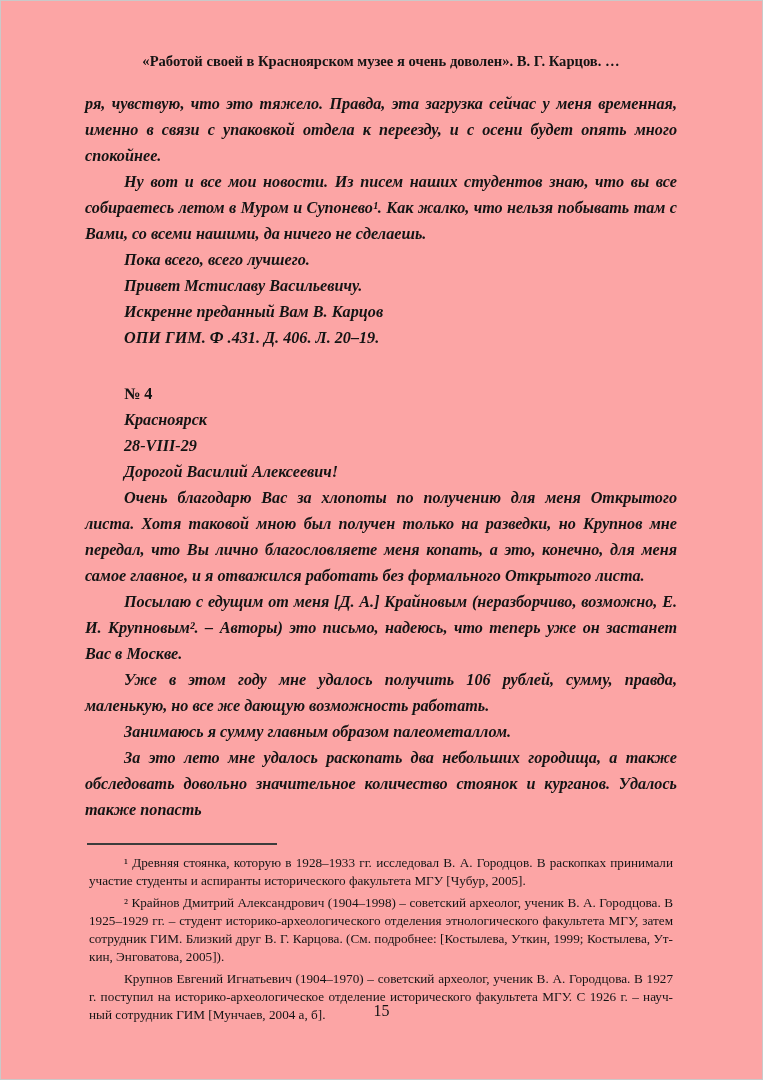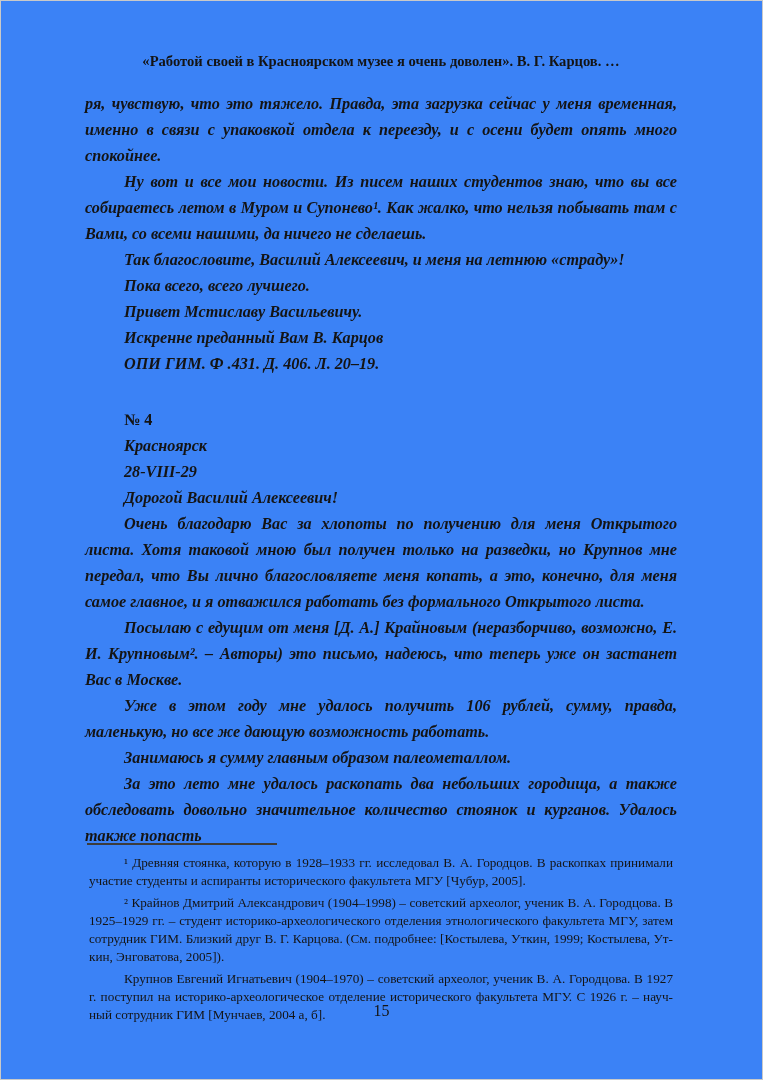--- a/index.html
+++ b/index.html
@@ -4,21 +4,21 @@
 <style>
   html, body {
     margin: 0;
     padding: 0;
     background: #ffffff;
   }
   .page {
     position: relative;
     width: 763px;
     height: 1080px;
-    background: #3b82f6;
+    background: #fca5a5;
     border: 1px solid #c9c9c9;
     box-sizing: border-box;
     overflow: hidden;
     font-family: "Liberation Serif", "DejaVu Serif", serif;
     color: #141414;
   }
   .running-header {
     position: absolute;
     top: 52px;
     left: 84px;
@@ -75,21 +75,20 @@
 </head>
 <body>
 
 <div class="page">
 
   <div class="running-header">«Работой своей в Красноярском музее я очень доволен». В. Г. Карцов. …</div>
 
   <main class="body-text">
     <p class="noindent">ря, чувствую, что это тяжело. Правда, эта загрузка сейчас у меня временная, именно в связи с упаковкой отдела к переезду, и с осени будет опять много спокойнее.</p>
     <p class="indent">Ну вот и все мои новости. Из писем наших студентов знаю, что вы все соби­раетесь летом в Муром и Супонево¹. Как жалко, что нельзя побывать там с Вами, со всеми нашими, да ничего не сделаешь.</p>
-    <p class="indent">Так благословите, Василий Алексеевич, и меня на летнюю «страду»!</p>
     <p class="indent">Пока всего, всего лучшего.</p>
     <p class="indent">Привет Мстиславу Васильевичу.</p>
     <p class="indent">Искренне преданный Вам В. Карцов</p>
     <p class="indent archive">ОПИ ГИМ. Ф .431. Д. 406. Л. 20–19.</p>
 
     <div class="gap"></div>
 
     <p class="indent heading">№ 4</p>
     <p class="indent">Красноярск</p>
     <p class="indent">28-VIII-29</p>

